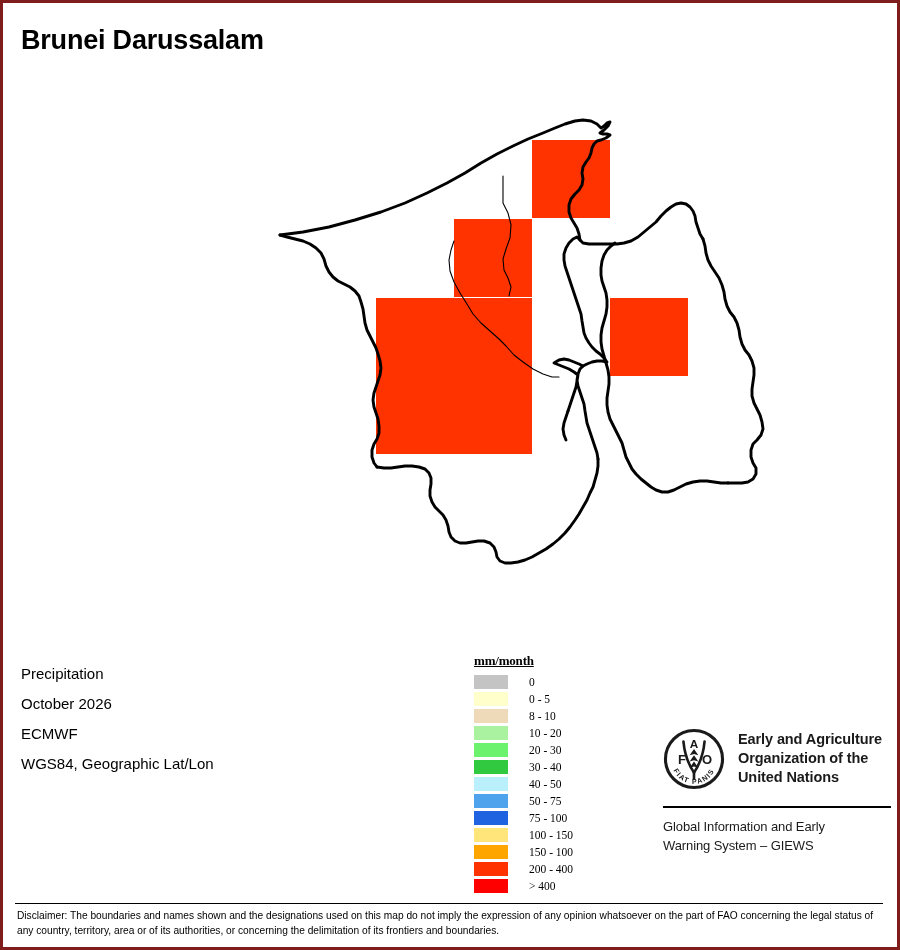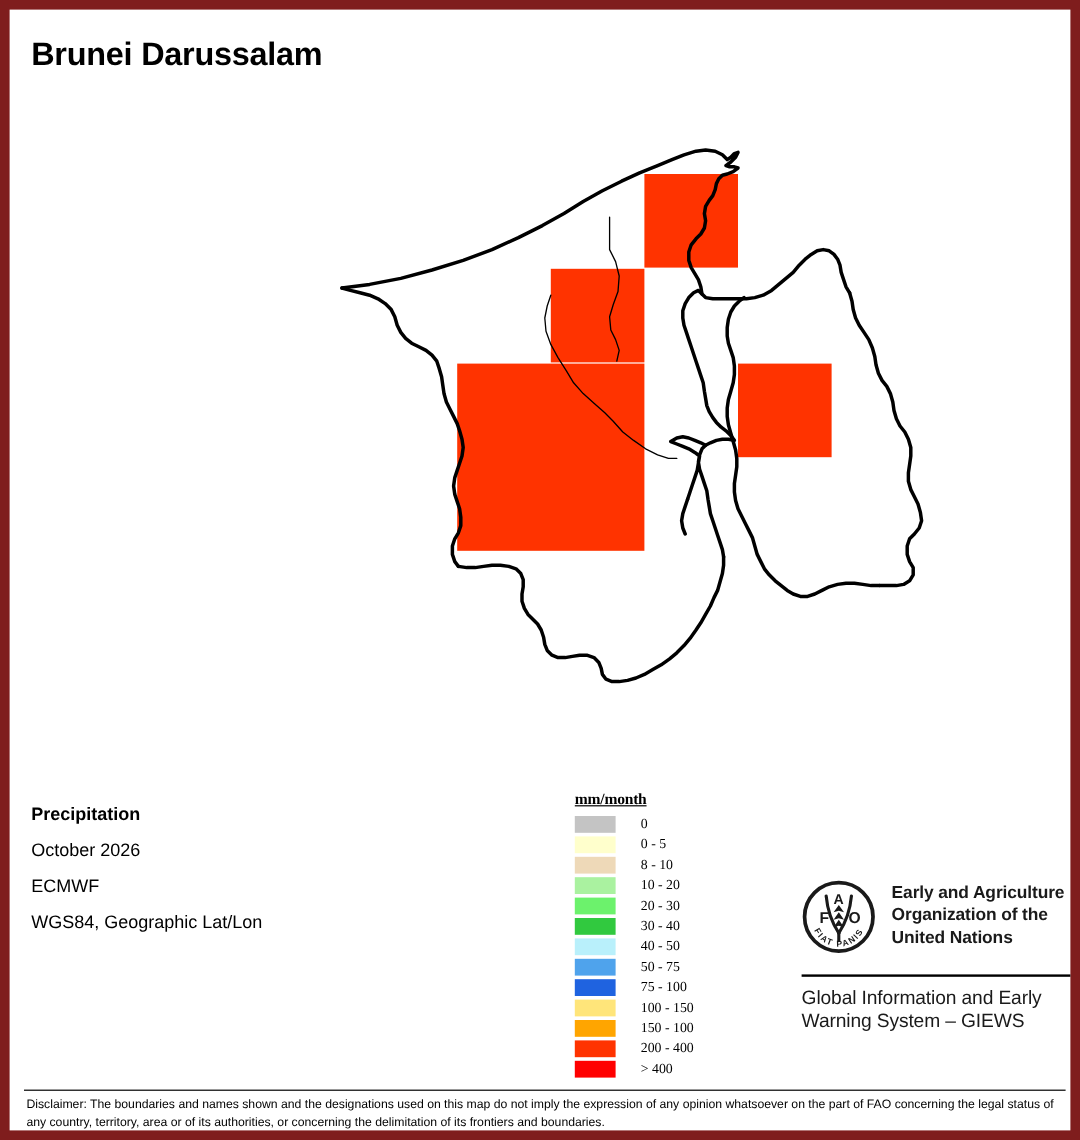--- a/index.html
+++ b/index.html
@@ -13,21 +13,21 @@
     font-family: "Liberation Sans", sans-serif;
     color: #000000;
     overflow: hidden;
   }
   #page {
     position: relative;
     width: 900px;
     height: 950px;
     box-sizing: border-box;
     background: #ffffff;
-    border: 8px solid #7f1d1d;
+    border: 3px solid #7f1d1d;
     overflow: hidden;
   }
 
   
   #map-title {
     position: absolute;
     left: 18px;
     top: 22px;
     font-size: 27px;
     font-weight: bold;
@@ -52,21 +52,21 @@
     left: 18px;
     top: 656px;
     width: 330px;
   }
   #info-block .line {
     font-size: 15px;
     line-height: 30px;
     color: #000;
     white-space: nowrap;
   }
-  #info-block .line.bold { font-weight: bold; }
+  #info-block .line.bold { font-weight: normal; }
 
   
   #legend {
     position: absolute;
     left: 466px;
     top: 650px;
     width: 150px;
     font-family: Liberation Serif, serif;
   }
   #legend-title {
@@ -116,21 +116,21 @@
     letter-spacing: -0.1px;
     padding-top: 2px;
   }
   #fao-rule {
     margin-top: 12px;
     border-top: 2px solid #000;
     width: 228px;
   }
   #giews-name {
     margin-top: 9px;
-    font-size: 16px;
+    font-size: 13px;
     line-height: 19px;
     color: #1a1a1a;
     letter-spacing: -0.1px;
   }
 
   
   #disclaimer-rule {
     position: absolute;
     left: 12px;
     top: 900px;

